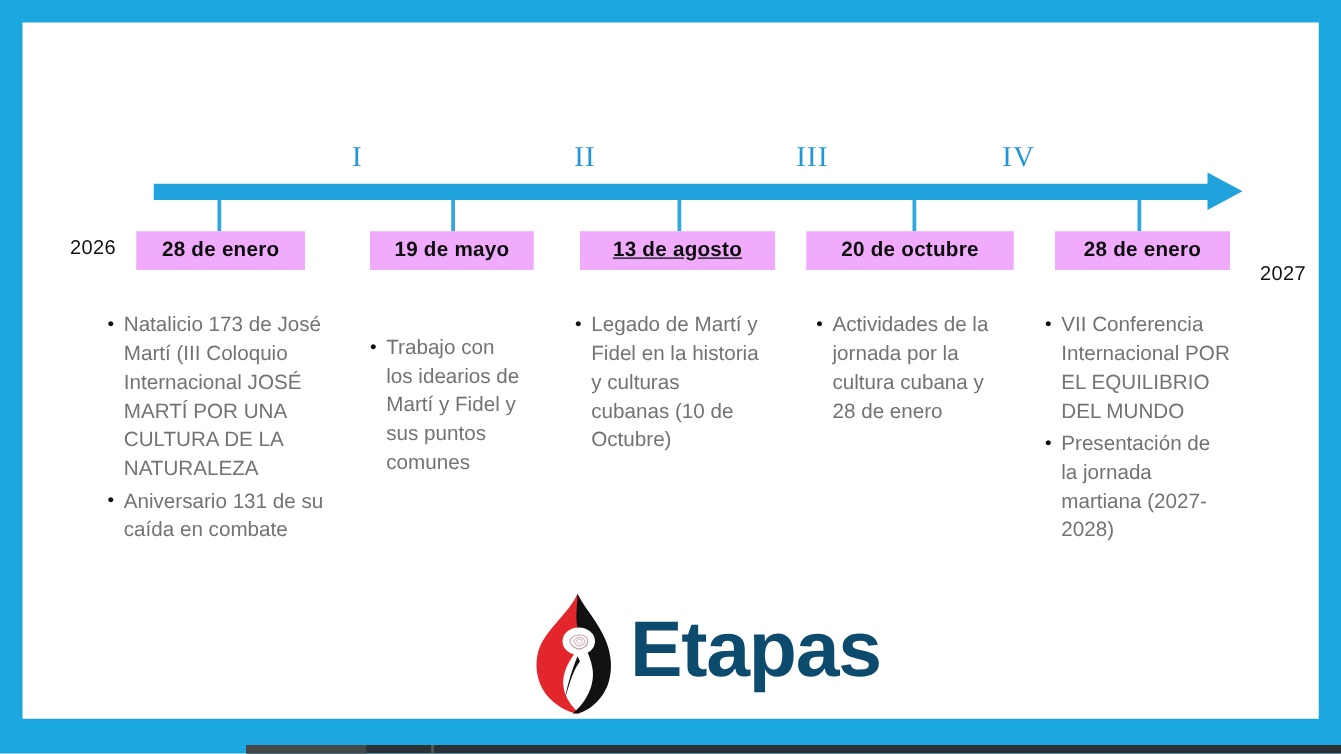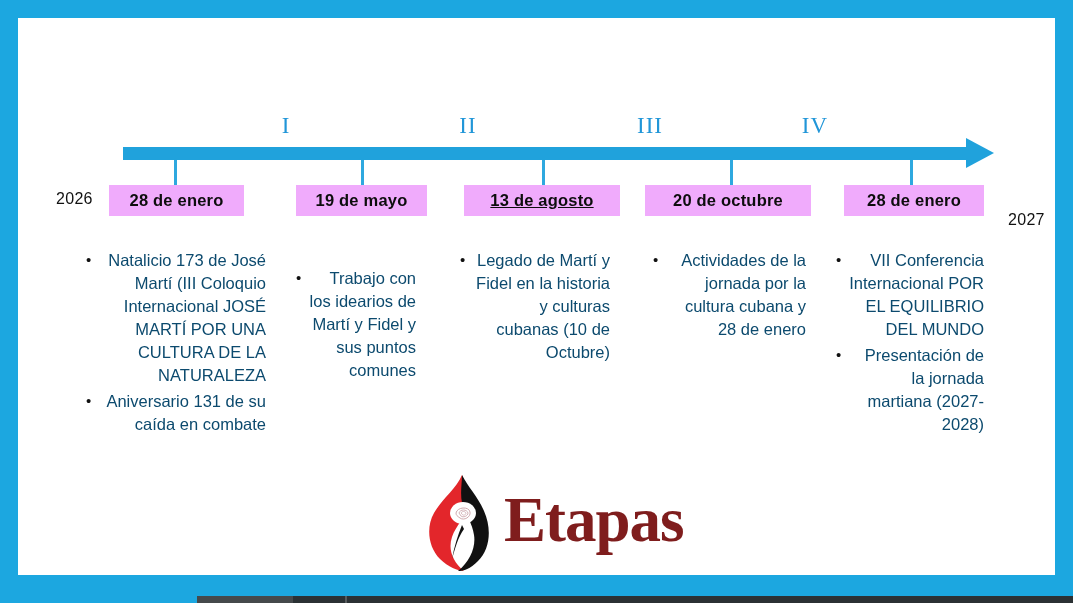--- a/index.html
+++ b/index.html
@@ -114,24 +114,23 @@
   .col ul {
     margin: 0;
     padding: 0;
     list-style: none;
   }
   .col li {
     position: relative;
     padding-left: 13px;
     font-size: 16.5px;
     line-height: 23px;
-    color: #0c4a6e;
+    color: #737373;
     font-family: "Liberation Sans", sans-serif;
     margin-bottom: 3px;
-    text-align: right;
   }
   .col li::before {
     content: "\2022";
     position: absolute;
     left: 0;
     top: -1px;
     font-size: 15px;
     line-height: 23px;
     color: #111111;
   }
@@ -142,22 +141,22 @@
     left: 404px;
     top: 455px;
     display: flex;
     align-items: center;
   }
   #logo-mark { width: 76px; height: 100px; display: block; }
   #brand-title {
     margin-left: 6px;
     font-size: 63px;
     font-weight: bold;
-    color: #7f1d1d;
-    font-family: Liberation Serif, serif;
+    color: #0c4a6e;
+    font-family: Liberation Sans, sans-serif;
     letter-spacing: -1px;
     line-height: 1;
     padding-bottom: 6px;
   }
 </style>
 </head>
 <body>
 
 <div id="slide">
   <div id="canvas">

